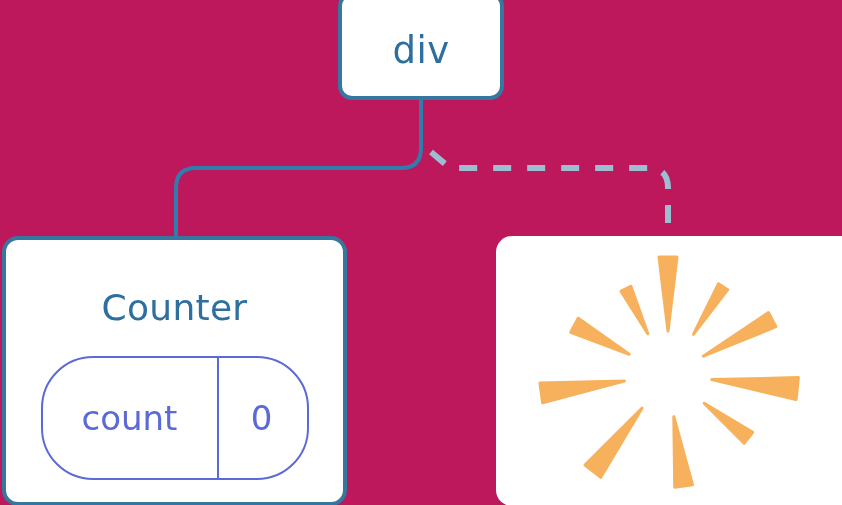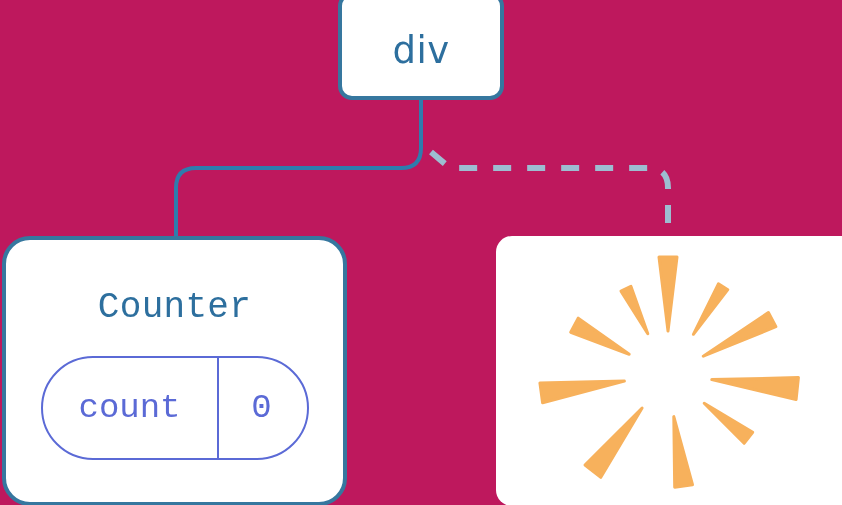--- a/index.html
+++ b/index.html
@@ -49,38 +49,37 @@
     line-height: 1;
     letter-spacing: 0.5px;
     padding-top: 8px;
   }
   .node-counter {
     left: 2px;
     top: 236px;
     width: 345px;
     height: 270px;
     border: 4px solid #36779f;
-    border-radius: 28px;
+    border-radius: 16px;
     display: flex;
     flex-direction: column;
     align-items: center;
-    font-family: Liberation Mono, monospace;
   }
   .counter-title {
     color: #2d6f9e;
     font-size: 36px;
     line-height: 1;
     margin-top: 50px;
     letter-spacing: 0.3px;
   }
   .state-pill {
     position: relative;
     margin-top: 30px;
     width: 268px;
-    height: 104px;
+    height: 124px;
     border: 2px solid #5b6ad6;
     border-radius: 52px;
     box-sizing: border-box;
     display: flex;
     align-items: stretch;
   }
   .pill-key, .pill-val {
     display: flex;
     align-items: center;
     justify-content: center;

